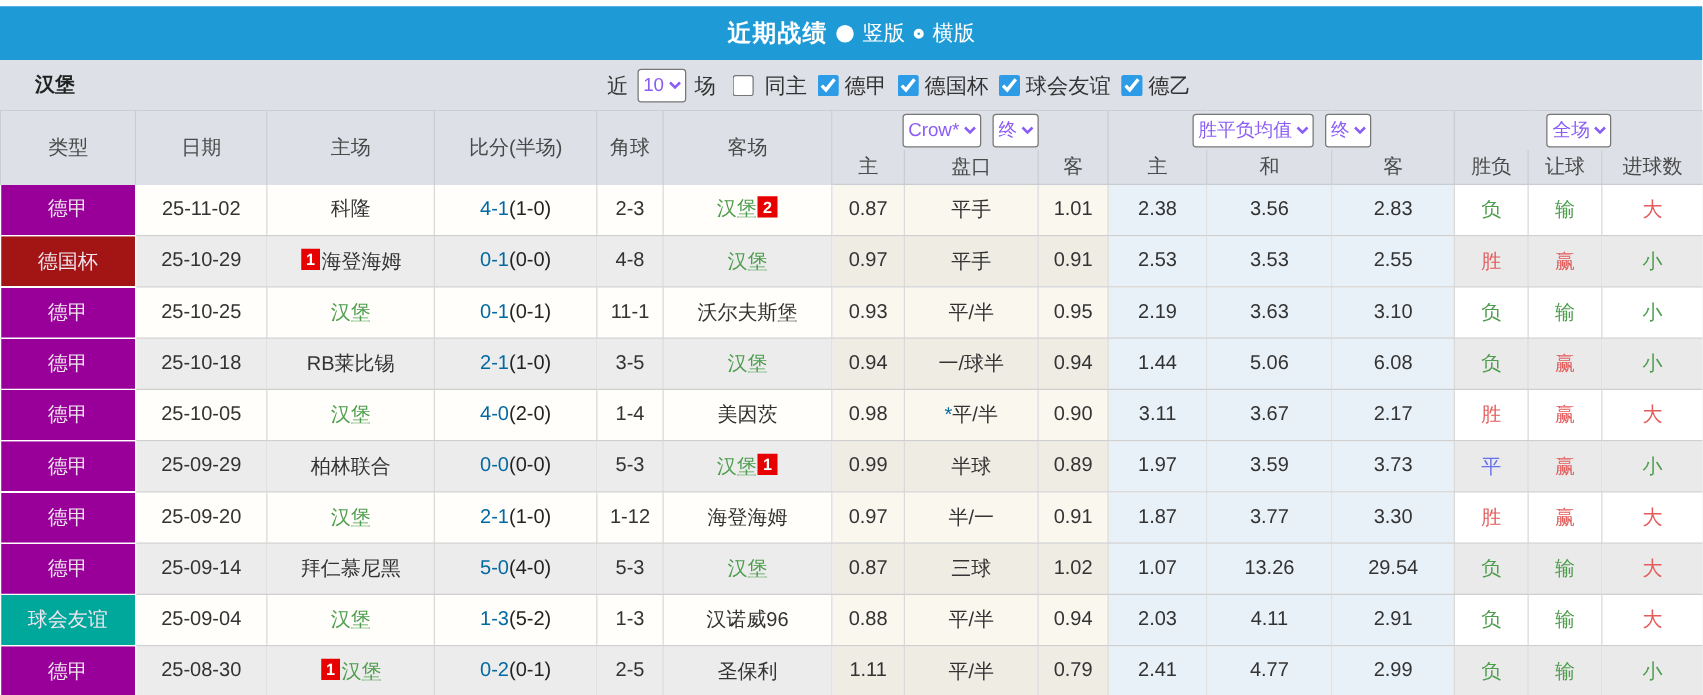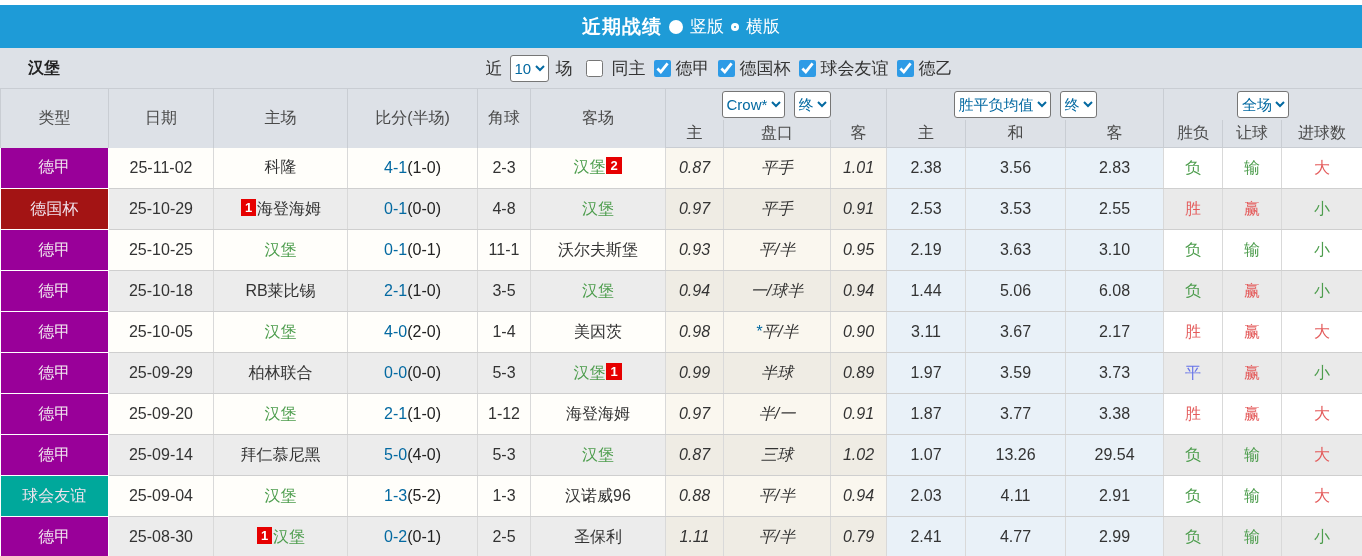--- a/index.html
+++ b/index.html
@@ -24,21 +24,21 @@
   .filter-bar {
     height:40px; background:#dde1e7; position:relative;
     display:flex; align-items:center; justify-content:center;
   }
   .team-name { position:absolute; left:28px; font-size:16px; font-weight:bold; color:#222; }
   .filter-controls { display:flex; align-items:center; gap:3px; font-size:17px; color:#333; transform:translateX(38px); }
   .filter-controls select { margin:0 4px; }
   select {
     font-family:"Liberation Sans","DejaVu Sans",sans-serif;
     font-size:15px; height:27px; background:#fff; border:1px solid #767676;
-    border-radius:3px; padding:1px 0; color:#0369a1;
+    border-radius:3px; padding:1px 0; color:#8b5cf6;
   }
   input[type=checkbox] { width:17px; height:17px; accent-color:#2e9be6; margin:0 2px 0 5px; }
   input[type=checkbox].lead { margin-left:10px; margin-right:6px; }
 
   
   table { border-collapse:collapse; table-layout:fixed; width:1362px; }
   thead th {
     background:#dde1e7; font-weight:normal; color:#4a4a4a; font-size:16px;
     border:1px solid #c9cdd3; padding:0;
   }
@@ -46,21 +46,21 @@
   thead tr.sub-row th { height:28px; border-top:none; }
   thead th.spanner { border-bottom:1px solid #c9cdd3; }
   .dd-wrap { display:flex; align-items:flex-start; justify-content:center; gap:9px; }
   tbody td {
     height:41px; text-align:center; font-size:16px; padding:0;
     border-right:1px solid #d9d9d9; border-bottom:1px solid #cfcfcf;
     background:#fffefa; overflow:hidden; white-space:nowrap;
   }
   tbody tr.even td { background:#ececec; }
   tbody td.c-type { border-right:1px solid #fff; border-bottom:1px solid #fff; color:#f0e4ee; font-size:16px; }
-  tbody td.c-odds, tbody tr.even td.c-odds { background:#faf7ef;font-style:italic; }
+  tbody td.c-odds, tbody tr.even td.c-odds { background:#faf7ef; }
   tbody tr.even td.c-odds { background:#efece4; }
   tbody td.c-avg, tbody tr.even td.c-avg { background:#e9f1f8; }
   tbody td.c-res { background:#fff; }
   tbody tr.even td.c-res { background:#eaeaea; }
 
   .t-green { color:#4d9d4d; }
   .score-red  { color:#0369a1; }
   .score-half { color:#222;margin-top:26px; }
   .badge-red {
     display:inline-block; background:#e60000; color:#fff; font-weight:bold;
@@ -263,21 +263,21 @@
         <td>25-09-20</td>
         <td><span class="t-green">汉堡</span></td>
         <td><span class="score-red">2-1</span><span class="score-half">(1-0)</span></td>
         <td>1-12</td>
         <td><span class="">海登海姆</span></td>
         <td class="c-odds">0.97</td>
         <td class="c-odds">半/一</td>
         <td class="c-odds">0.91</td>
         <td class="c-avg">1.87</td>
         <td class="c-avg">3.77</td>
-        <td class="c-avg">3.38</td>
+        <td class="c-avg">3.30</td>
         <td class="c-res" style="color: rgb(228, 92, 92);">胜</td>
         <td class="c-res" style="color: rgb(228, 92, 92);">赢</td>
         <td class="c-res" style="color: rgb(228, 92, 92);">大</td>
       </tr>
       <tr class="even">
         <td class="c-type" style="background: rgb(153, 0, 153);">德甲</td>
         <td>25-09-14</td>
         <td><span class="">拜仁慕尼黑</span></td>
         <td><span class="score-red">5-0</span><span class="score-half">(4-0)</span></td>
         <td>5-3</td>

